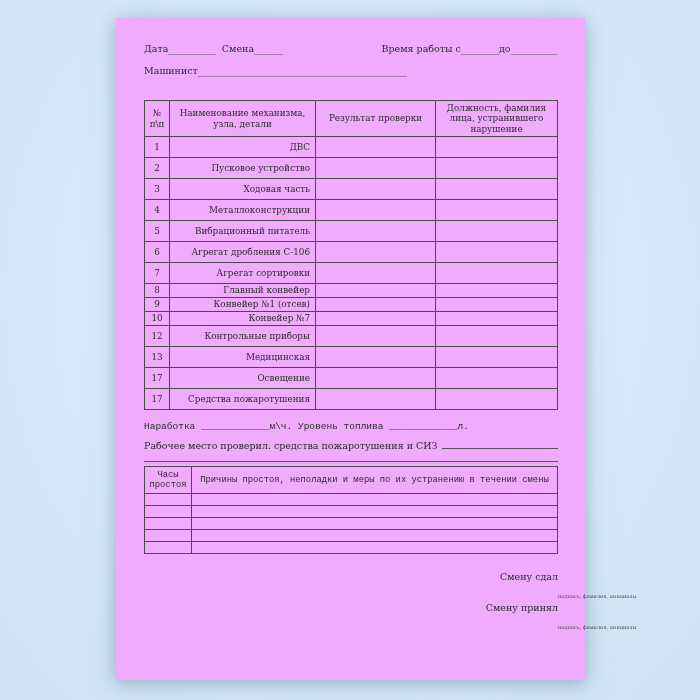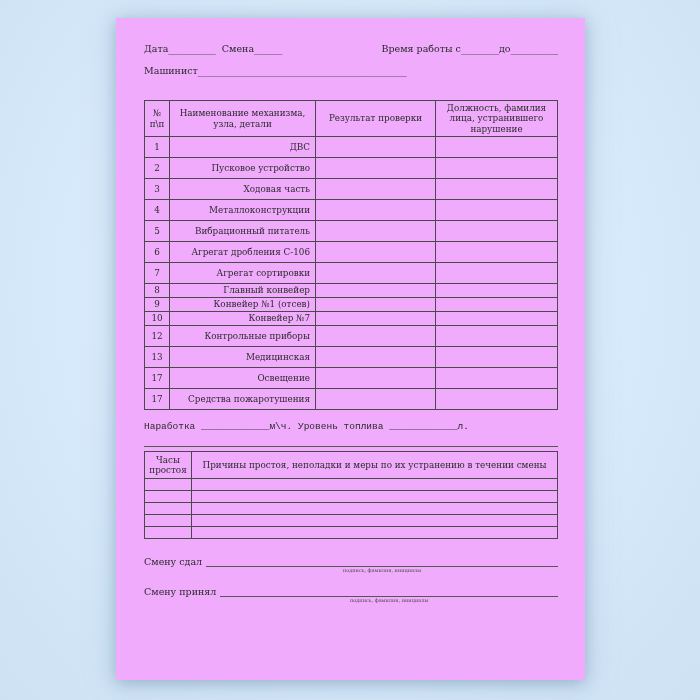--- a/index.html
+++ b/index.html
@@ -44,26 +44,26 @@
   .inspection-table tbody tr.compact { height: 14px; }
   .inspection-table tbody tr.tall { height: 25px; }
   .inspection-table td.col-num { text-align: center; padding: 0 2px; }
   .inspection-table td.col-name { text-align: right; padding: 1px 5px; }
 
   .hours-row { margin-bottom: 7px; font-family: Liberation Mono, monospace; }
   .fill-row { display: flex; align-items: baseline; margin-bottom: 3px; }
   .fill-line { flex: 1; border-bottom: 1px solid #565656; height: 10px; margin-left: 4px; min-width: 20px; }
   .full-blank-line { border-bottom: 1px solid #565656; height: 8px; margin-bottom: 4px; }
 
-  .downtime-table { margin-bottom: 17px; }
+  .downtime-table { margin-bottom: 17px; font-family: Liberation Mono, monospace; }
   .downtime-table col.c-hours { width: 47px; }
   .downtime-table tr.header-row { height: 27px; }
   .downtime-table tbody tr { height: 12px; }
 
-  .sig-row { display: flex; align-items: center; margin-bottom: 19px; }
+  .sig-row { display: flex; align-items: flex-end; margin-bottom: 19px; flex-direction: column; }
   .sig-label { font-size: 9.5px; white-space: nowrap; }
   .sig-line { flex: 1; border-bottom: 1px solid #565656; height: 11px; margin-left: 4px; position: relative; }
   .sig-caption {
     position: absolute; top: 11px; left: 0; right: 0;
     text-align: center; font-size: 5px; line-height: 6px; color: #4a4a4a;
     white-space: nowrap;
   }
 </style>
 </head>
 <body>
@@ -178,20 +178,24 @@
           <td class="col-num">17</td>
           <td class="col-name">Средства пожаротушения</td>
           <td class="col-result"></td>
           <td class="col-resolver"></td>
         </tr>
       </tbody>
   </table>
 
   <div class="hours-row line-text">Наработка ____________м\ч. Уровень топлива ____________л.</div>
 
+  <div class="fill-row">
+    <span class="line-text">Рабочее место проверил. средства пожаротушения и СИЗ</span>
+    <span class="fill-line"></span>
+  </div>
   <div class="full-blank-line"></div>
 
   <table class="downtime-table">
     <colgroup>
       <col class="c-hours">
         <col class="c-reasons">
     </colgroup>
     <thead>
       <tr class="header-row">
         <th>Часы простоя</th>

